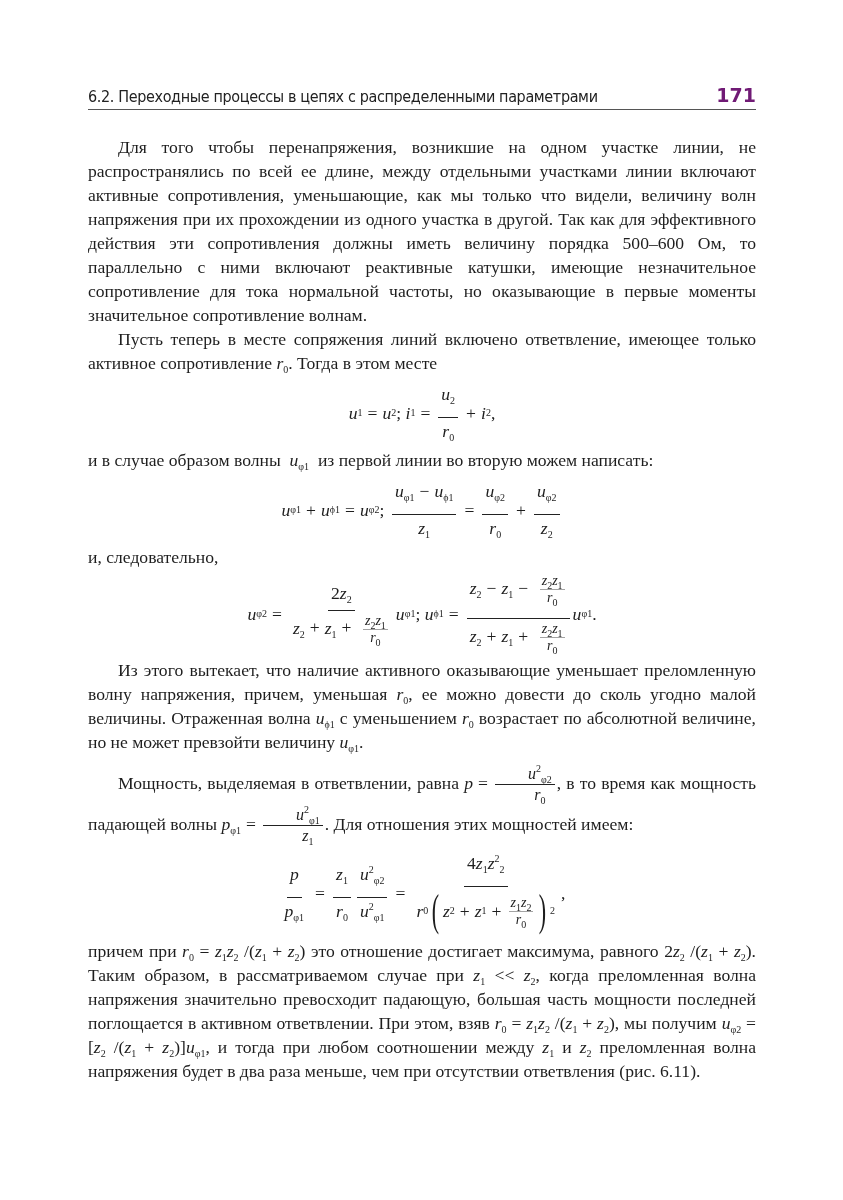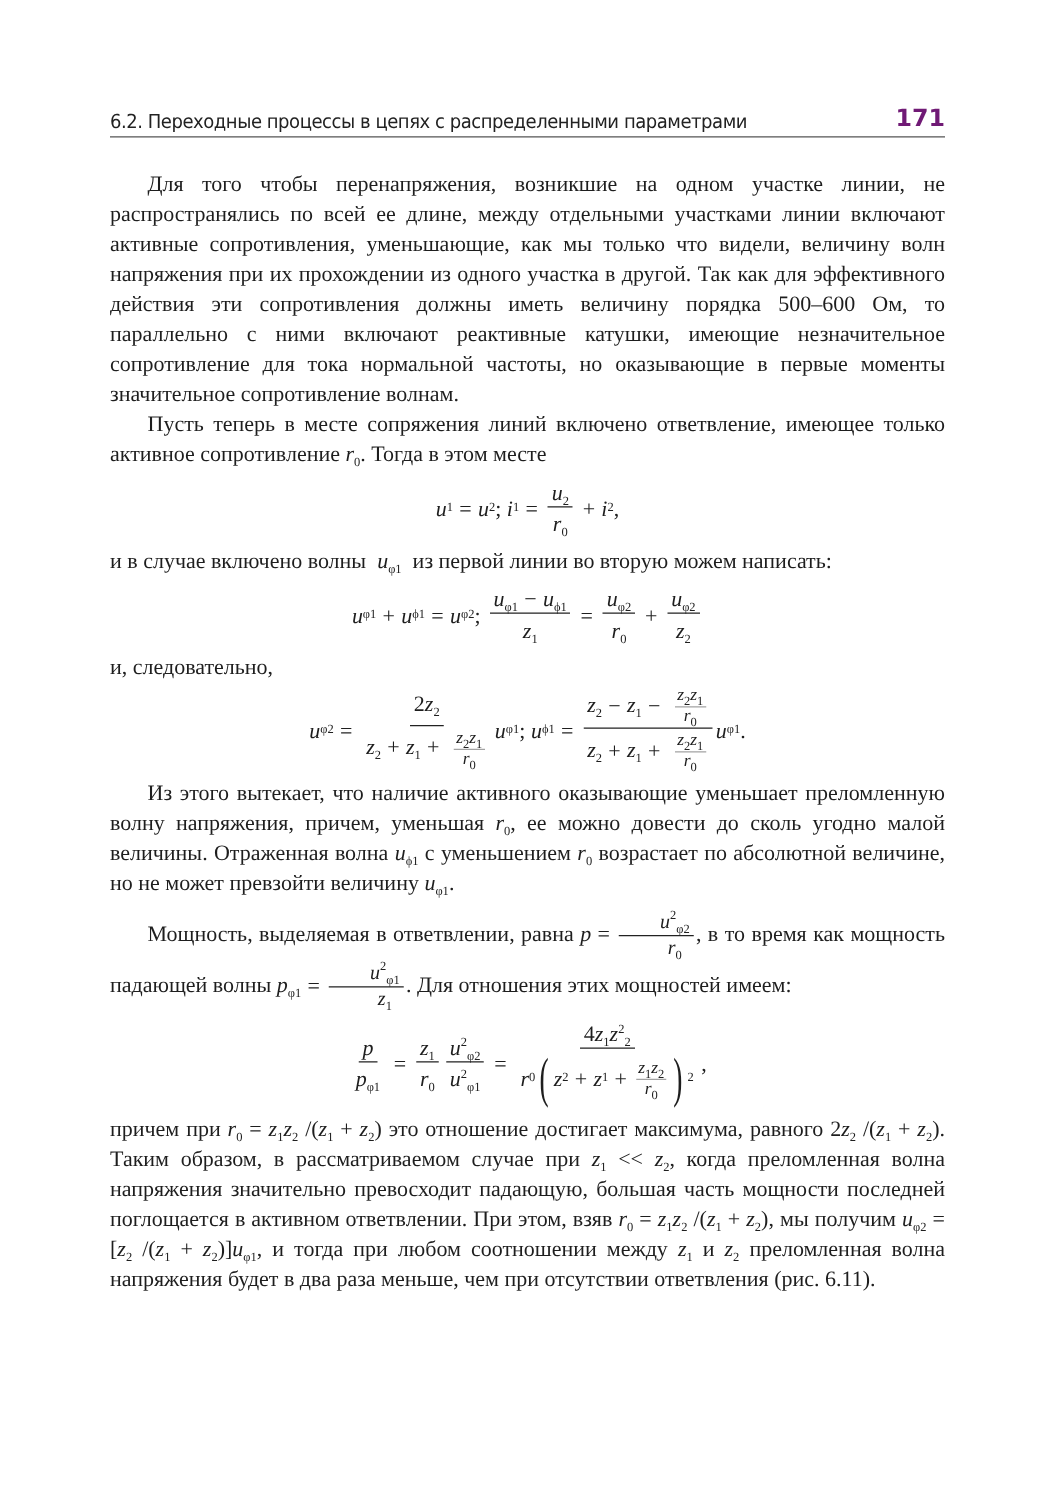--- a/index.html
+++ b/index.html
@@ -10,21 +10,21 @@
   .running-head .title { font-size: 15.5px; letter-spacing: -0.4px; color: #222; transform: scaleX(0.93); transform-origin: left bottom; white-space: nowrap; }
   .running-head .pno { font-size: 19px; font-weight: bold; color: #701a75; }
   .body { font-family: "Liberation Serif", serif; font-size: 17.6px; line-height: 24px; text-align: justify; margin-top: 25px; }
   .body p { margin: 0; }
   .ind { text-indent: 30px; }
   i, .m { font-style: italic; }
   sub { font-size: 10px; vertical-align: -4px; line-height: 0; font-style: normal; }
   sup { font-size: 10px; vertical-align: 7px; line-height: 0; font-style: normal; }
   .eq { display: flex; justify-content: center; align-items: center; font-family: "Liberation Serif", serif; font-size: 17.6px; margin: 6px 0; }
   .frac { display: inline-flex; flex-direction: column; align-items: center; vertical-align: middle; margin: 0 3px; }
-  .frac > .num { border-bottom: 1px solid #222; padding: 0 3px 0; text-align: right; line-height: 22px; }
+  .frac > .num { border-bottom: 1px solid #222; padding: 0 3px 12px; text-align: right; line-height: 22px; }
   .frac > .den { padding: 2px 3px 0; text-align: center; line-height: 22px; }
   .sfrac { display: inline-flex; flex-direction: column; align-items: center; vertical-align: middle; font-size: 14px; margin: 0 2px; }
   .sfrac > .num { border-bottom: 1px solid #a3a3a3; padding: 0 2px; line-height: 16px; }
   .sfrac > .den { line-height: 16px; padding: 0 2px; }
   .op { margin: 0 5px; font-style: normal; }
   .paren { font-size: 44px; font-weight: 200; line-height: 1; transform: scaleX(0.5); display: inline-block; }
   .inlfrac { display: inline-flex; flex-direction: column; align-items: center; vertical-align: middle; margin: 0 2px; font-size: 16px; }
   .inlfrac > .num { border-bottom: 1px solid #222; padding: 0 3px; line-height: 20px; }
   .inlfrac > .den { padding: 0 3px; line-height: 20px; }
 </style>
@@ -49,21 +49,21 @@
       <i>u</i><sub>1</sub><span class="op">=</span><i>u</i><sub>2</sub>;&nbsp;
       <i>i</i><sub>1</sub><span class="op">=</span>
       <span class="frac">
           <span class="num"><i>u</i><sub>2</sub></span>
           <span class="den"><i>r</i><sub>0</sub></span>
         </span>
       <span class="op">+</span><i>i</i><sub>2</sub>,
     </div>
 
     <p>
-      <span>и в случае включено волны</span>
+      <span>и в случае образом волны</span>
       &nbsp;<i>u</i><sub>φ1</sub>&nbsp;
       <span>из первой линии во вторую можем написать:</span>
     </p>
 
     <div class="eq" style="margin:8px 0 6px;">
       <i>u</i><sub>φ1</sub><span class="op">+</span><i>u</i><sub>ϕ1</sub><span class="op">=</span><i>u</i><sub>φ2</sub>;&nbsp;
       <span class="frac">
           <span class="num"><i>u</i><sub>φ1</sub><span class="op">−</span><i>u</i><sub>ϕ1</sub></span>
           <span class="den"><i>z</i><sub>1</sub></span>
         </span>

